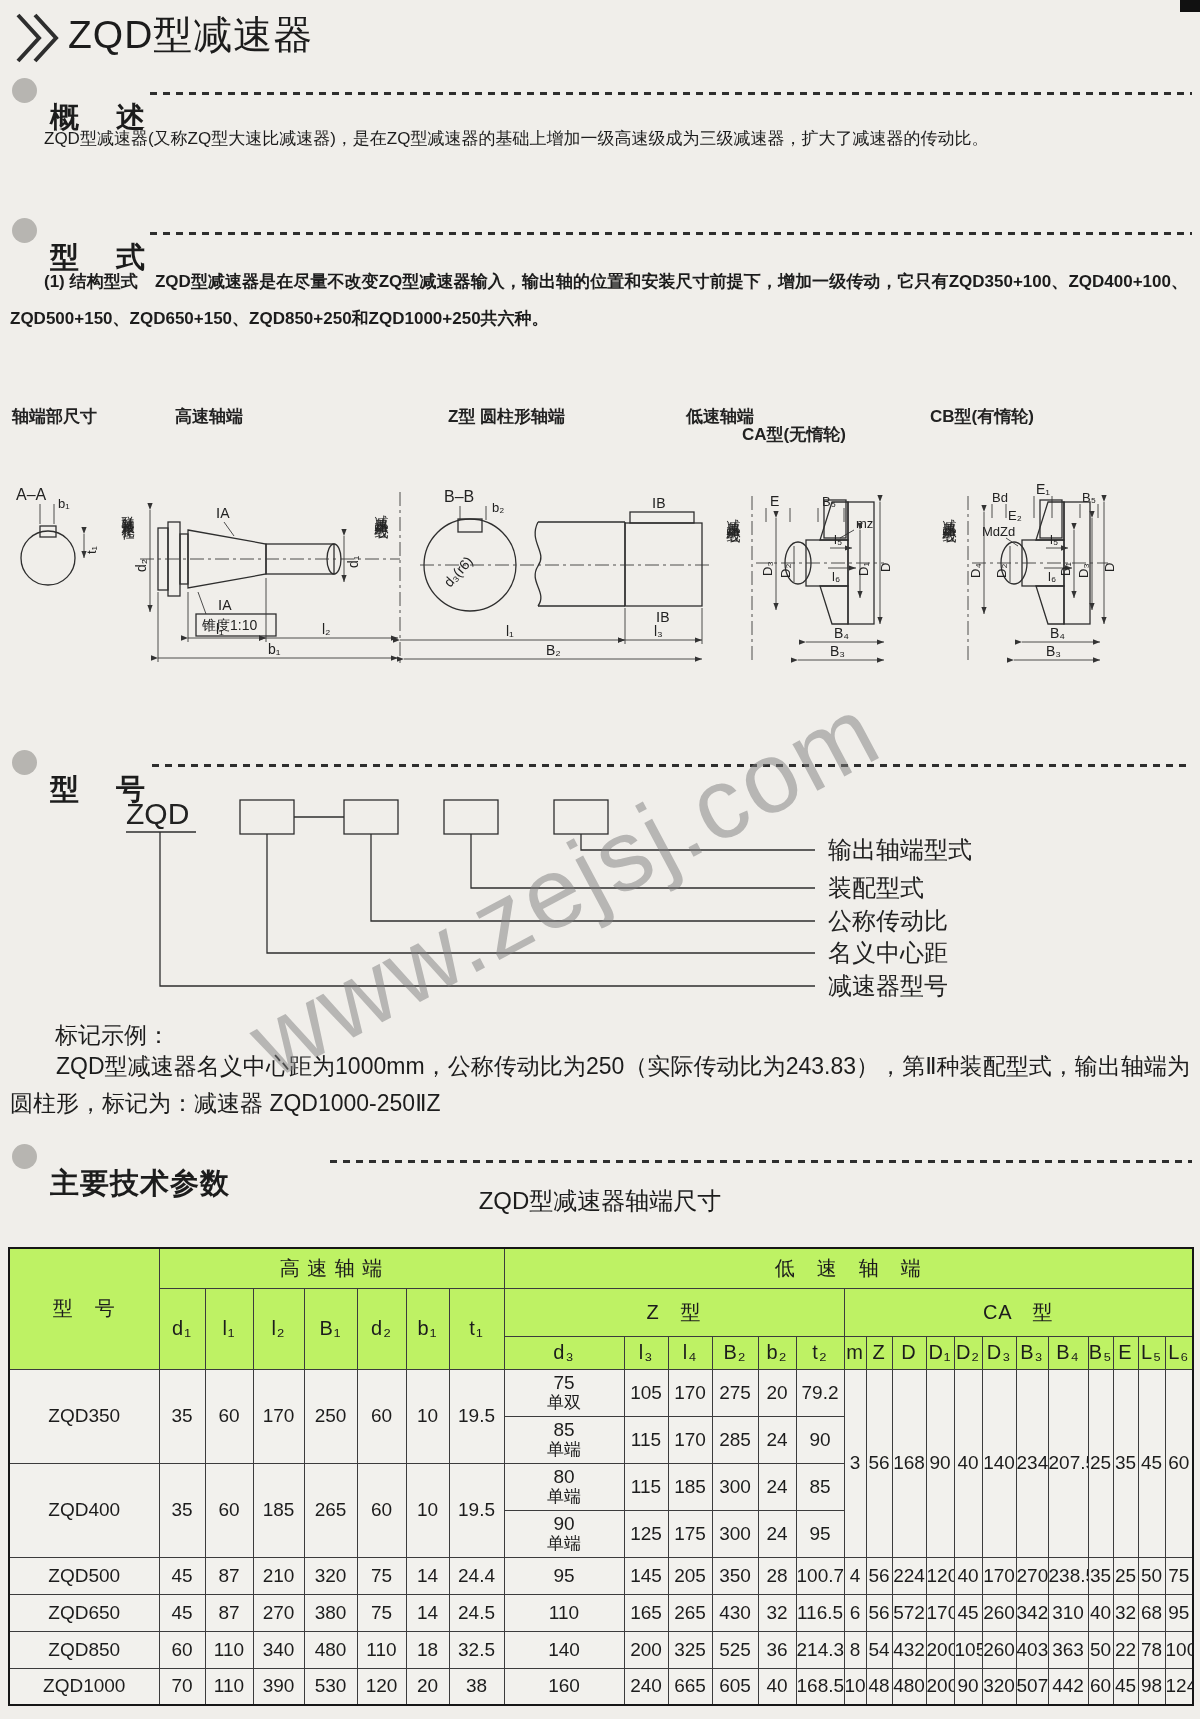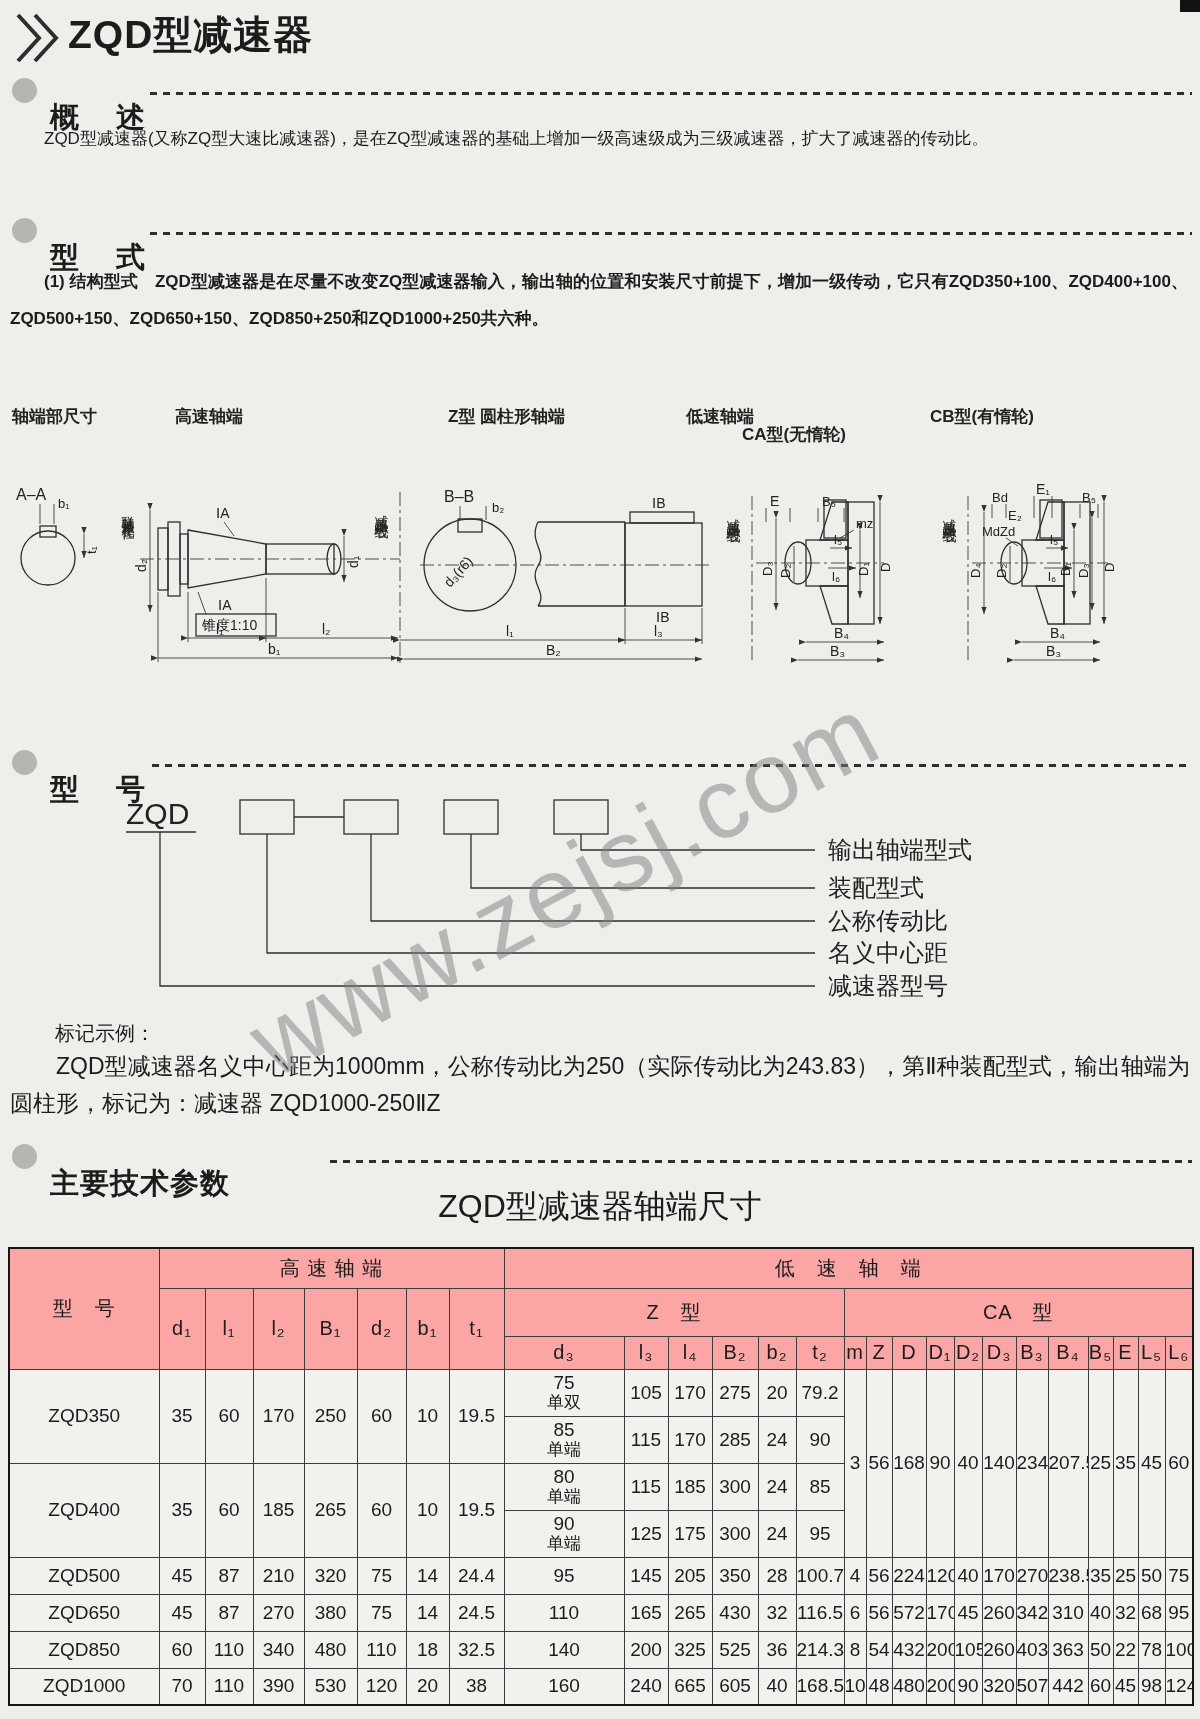--- a/index.html
+++ b/index.html
@@ -2,21 +2,21 @@
 <html><head>
 <meta charset="utf-8">
 <style>
   html,body{margin:0;padding:0;background:#d8d6d2;}
   .page{position:relative;width:1200px;height:1719px;background:#f0eeea;overflow:hidden;
         font-family:"Liberation Sans","DejaVu Sans",sans-serif;color:#1c1c1c;}
   .abs{position:absolute;}
   .corner-mark{position:absolute;top:0;right:0;width:20px;height:12px;background:#111;}
 
   
-  .doc-title{left:68px;top:8px;font-size:39px;font-weight:bold;letter-spacing:1px;}
+  .doc-title{left:68px;top:8px;font-size:39px;font-weight:normal;letter-spacing:1px;}
   .chev{left:12px;top:10px;}
   .sec-bullet{width:25px;height:25px;border-radius:50%;background:#b7b5b1;}
   .sec-head{font-size:29px;font-weight:bold;letter-spacing:4px;margin-top:24px;}
   .rule{height:3px;background:repeating-linear-gradient(90deg,#2e2e2e 0 7px,transparent 7px 13px);}
 
   
   .para{font-size:17px;line-height:37px;text-indent:2em;width:1178px;left:10px;text-align:justify;}
 
   
   .watermark{left:285px;top:985px;transform:rotate(-28deg);transform-origin:left bottom;
@@ -28,31 +28,31 @@
   .dg-lab{font-size:14px;}
   .dg-small{font-size:13px;}
   .vtext{writing-mode:vertical-rl;glyph-orientation-vertical:0;font-size:14px;letter-spacing:2px;}
   .ln{stroke:#2e2e2e;stroke-width:1.3;fill:none;}
   .thin{stroke:#3a3a3a;stroke-width:0.9;fill:none;}
   .cl{stroke:#3a3a3a;stroke-width:0.9;fill:none;stroke-dasharray:14 4 3 4;}
   .callout-lab{font-size:24px;}
   .zqd-pre{font-size:30px;}
 
   
-  .ex-label{font-size:20px;left:55px;}
+  .ex-label{font-size:23px;left:55px;}
   .ex-para{font-size:23px;line-height:37px;text-indent:2em;width:1180px;left:10px;text-align:justify;}
 
-  .tbl-title{width:1200px;text-align:center;font-size:32px;}
+  .tbl-title{width:1200px;text-align:center;font-size:24px;}
 
   
   table.params{position:absolute;left:8px;top:1247px;width:1184px;border-collapse:collapse;
      table-layout:fixed;border:2px solid #161616;background:#f2f1ed;}
   table.params th,table.params td{border:1px solid #3c3c3c;text-align:center;vertical-align:middle;
      padding:0;overflow:hidden;}
-  table.params thead th{background:#fca5a5;font-weight:normal;font-size:20px;letter-spacing:1px;}
+  table.params thead th{background:#bef264;font-weight:normal;font-size:20px;letter-spacing:1px;}
   table.params thead tr:nth-child(1){height:40px;}
   table.params thead tr:nth-child(2){height:48px;}
   table.params thead tr:nth-child(3){height:33px;}
   tr.r-tall{height:47px;} tr.r-short{height:37px;}
   table.params td{font-size:19px;}
   td.model{font-size:20px;}
   td.d3 .note{font-size:17px;line-height:1.08;}
   td.d3 .numline{line-height:1.15;}
   td.ca-low{vertical-align:bottom;padding-bottom:30px;}
 </style>

